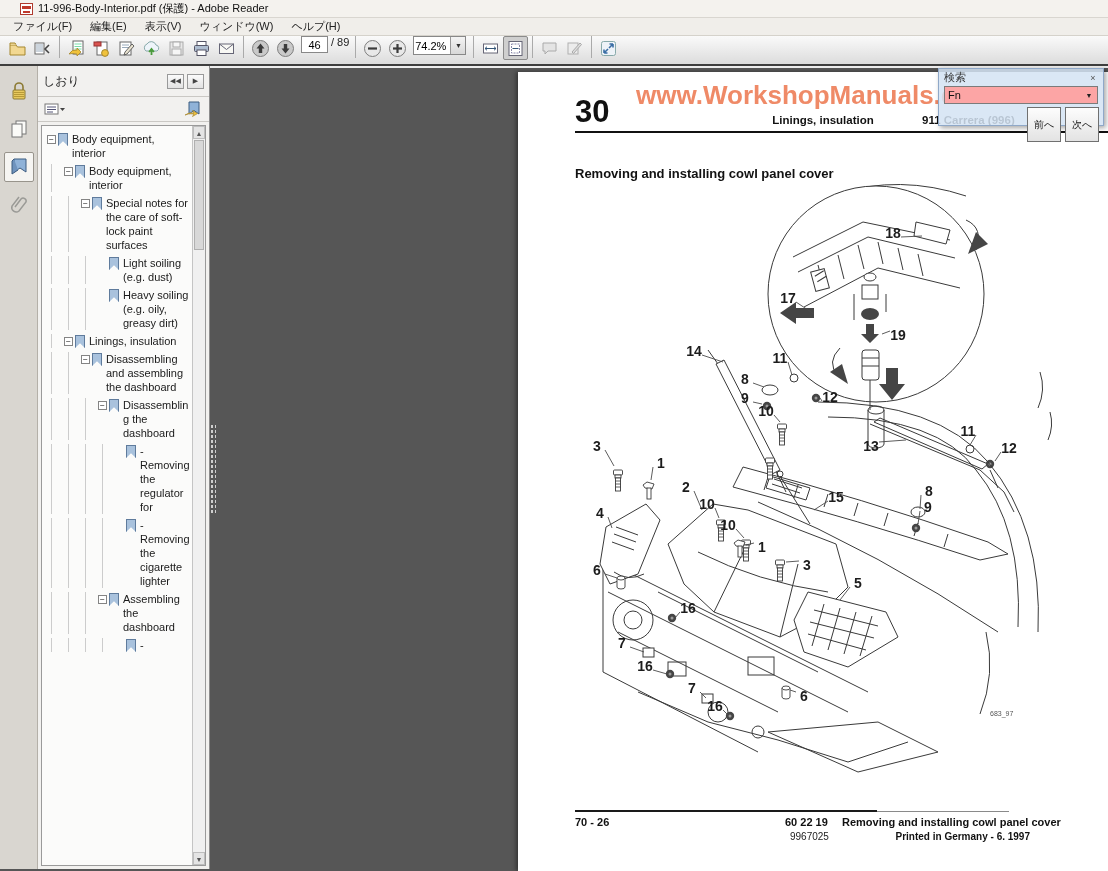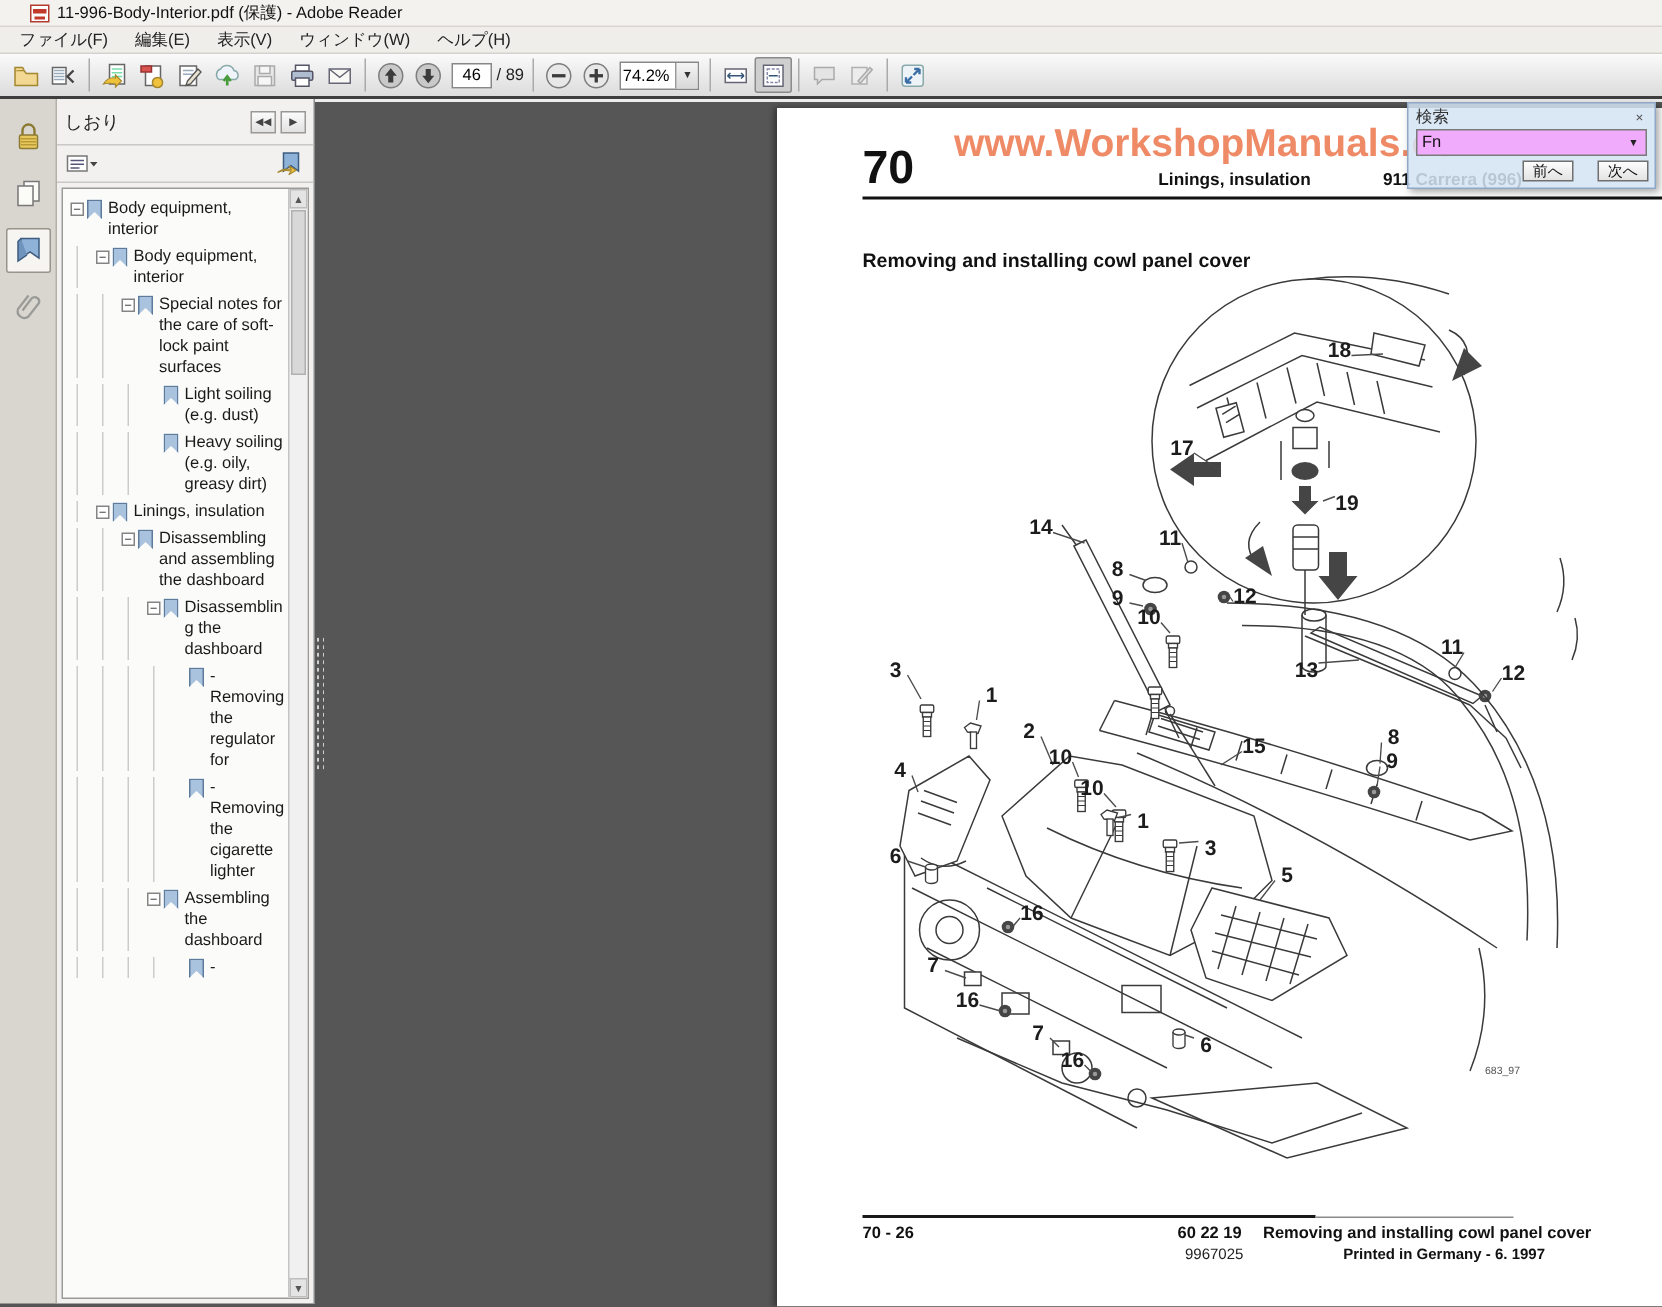--- a/index.html
+++ b/index.html
@@ -15,21 +15,21 @@
   .pdficon::after  { content:""; position:absolute; left:2px; bottom:1px; width:7px; height:2px; background:#c0392b; }
   .titletext { font-size:11px; color:#111; }
 
   
   .menubar { height:18px; background:#f0eeea; display:flex; align-items:center;
     padding:0 4px; border-bottom:1px solid #d5d2cb; }
   .menuitem { font-size:11px; color:#222; padding:1px 9px; cursor:default; }
 
   
   .toolbar { height:30px; background:linear-gradient(#fafafa,#dcdcdc);
-    border-bottom:2px solid #3e3e3e; display:flex; align-items:center; padding:0 5px; }
+    border-bottom:2px solid #3e3e3e; display:flex; align-items:flex-start; padding:0 5px; }
   .tbtn { width:25px; height:24px; display:flex; align-items:center; justify-content:center;
     border:1px solid transparent; border-radius:2px; flex:none; }
   .tbtn.pressed { background:#cfcfcf; border-color:#8a8a8a; }
   .tbtn svg { width:19px; height:19px; }
   .tsep { width:1px; height:22px; background:#aaa; margin:0 4px; flex:none; }
   .pageinput { width:27px; height:17px; border:1px solid #888; background:#fff;
     font-size:11px; text-align:center; margin:0 3px; }
   .pagetotal { font-size:11px; color:#222; margin-right:2px; }
   .zoombox { display:flex; height:19px; border:1px solid #888; background:#fff; margin:0 3px; }
   .zoomval { width:36px; font-size:11px; text-align:right; padding:3px 4px 0 0; }
@@ -100,25 +100,25 @@
   .foot-title{ position:absolute; left:324px; top:744px; font-size:11px; font-weight:bold; color:#111; white-space:nowrap; }
   .foot-doc  { position:absolute; left:272px; top:759px; font-size:10px; color:#222; }
   .foot-print{ position:absolute; right:78px; top:759px; font-size:10px; font-weight:bold; color:#111; white-space:nowrap; }
 
   
   .search-ov { position:absolute; left:938px; top:68px; width:166px; height:58px;
     background:rgba(212,227,243,0.86); border:1px solid #8fa8c8; box-shadow:2px 2px 5px rgba(0,0,0,.35); }
   .so-head { height:17px; display:flex; align-items:center; padding:0 5px; }
   .so-title { flex:1; font-size:11px; color:#333; }
   .so-close { font-size:9px; color:#555; width:10px; text-align:center; }
-  .so-combo { margin:0 5px; height:18px; background:#f0abfc; border:1px solid #7b7b7b; display:flex; }
+  .so-combo { margin:0 5px; height:18px; background:#fca5a5; border:1px solid #7b7b7b; display:flex; }
   .so-query { flex:1; font-size:11px; padding:2px 0 0 3px; color:#111; }
   .so-drop { width:16px; display:flex; align-items:center; justify-content:center; font-size:7px; color:#222; }
   .so-btnrow { display:flex; justify-content:flex-end; padding:3px 4px 0 0; }
-  .so-btn { min-width:34px; height:14px; margin-left:16px; background:linear-gradient(#fdfdfd,#e3e3e3);
+  .so-btn { min-width:34px; height:35px; margin-left:4px; background:linear-gradient(#fdfdfd,#e3e3e3);
     border:1px solid #707070; font-size:10px; color:#111; display:flex; align-items:center; justify-content:center; }
 </style>
 </head>
 <body>
 
 <div class="titlebar">
   <span class="pdficon"></span>
   <span class="titletext">11-996-Body-Interior.pdf (保護) - Adobe Reader</span>
 </div>
 
@@ -407,21 +407,21 @@
         <div class="sb-arrow">▼</div>
       </div>
     </div>
   </div>
 
   <div class="canvas">
     <div class="splitter-handle"></div>
 
     <div class="page">
       <div class="watermark">www.WorkshopManuals.co.</div>
-      <div class="chapnum">70</div>
+      <div class="chapnum">30</div>
       <div class="hdr-center">Linings, insulation</div>
       <div class="hdr-right">911 Carrera (996)</div>
       <div class="hdr-rule"></div>
       <div class="sectitle">Removing and installing cowl panel cover</div>
 
       <svg id="diagram" viewBox="0 0 590 799">
         <defs>
           <g id="bolt">
               <rect x="-4.5" y="0" width="9" height="5" rx="1" fill="#fff" stroke="#3a3a3a" stroke-width="0.9"></rect>
               <rect x="-3" y="5" width="6" height="3" fill="#fff" stroke="#3a3a3a" stroke-width="0.9"></rect>

